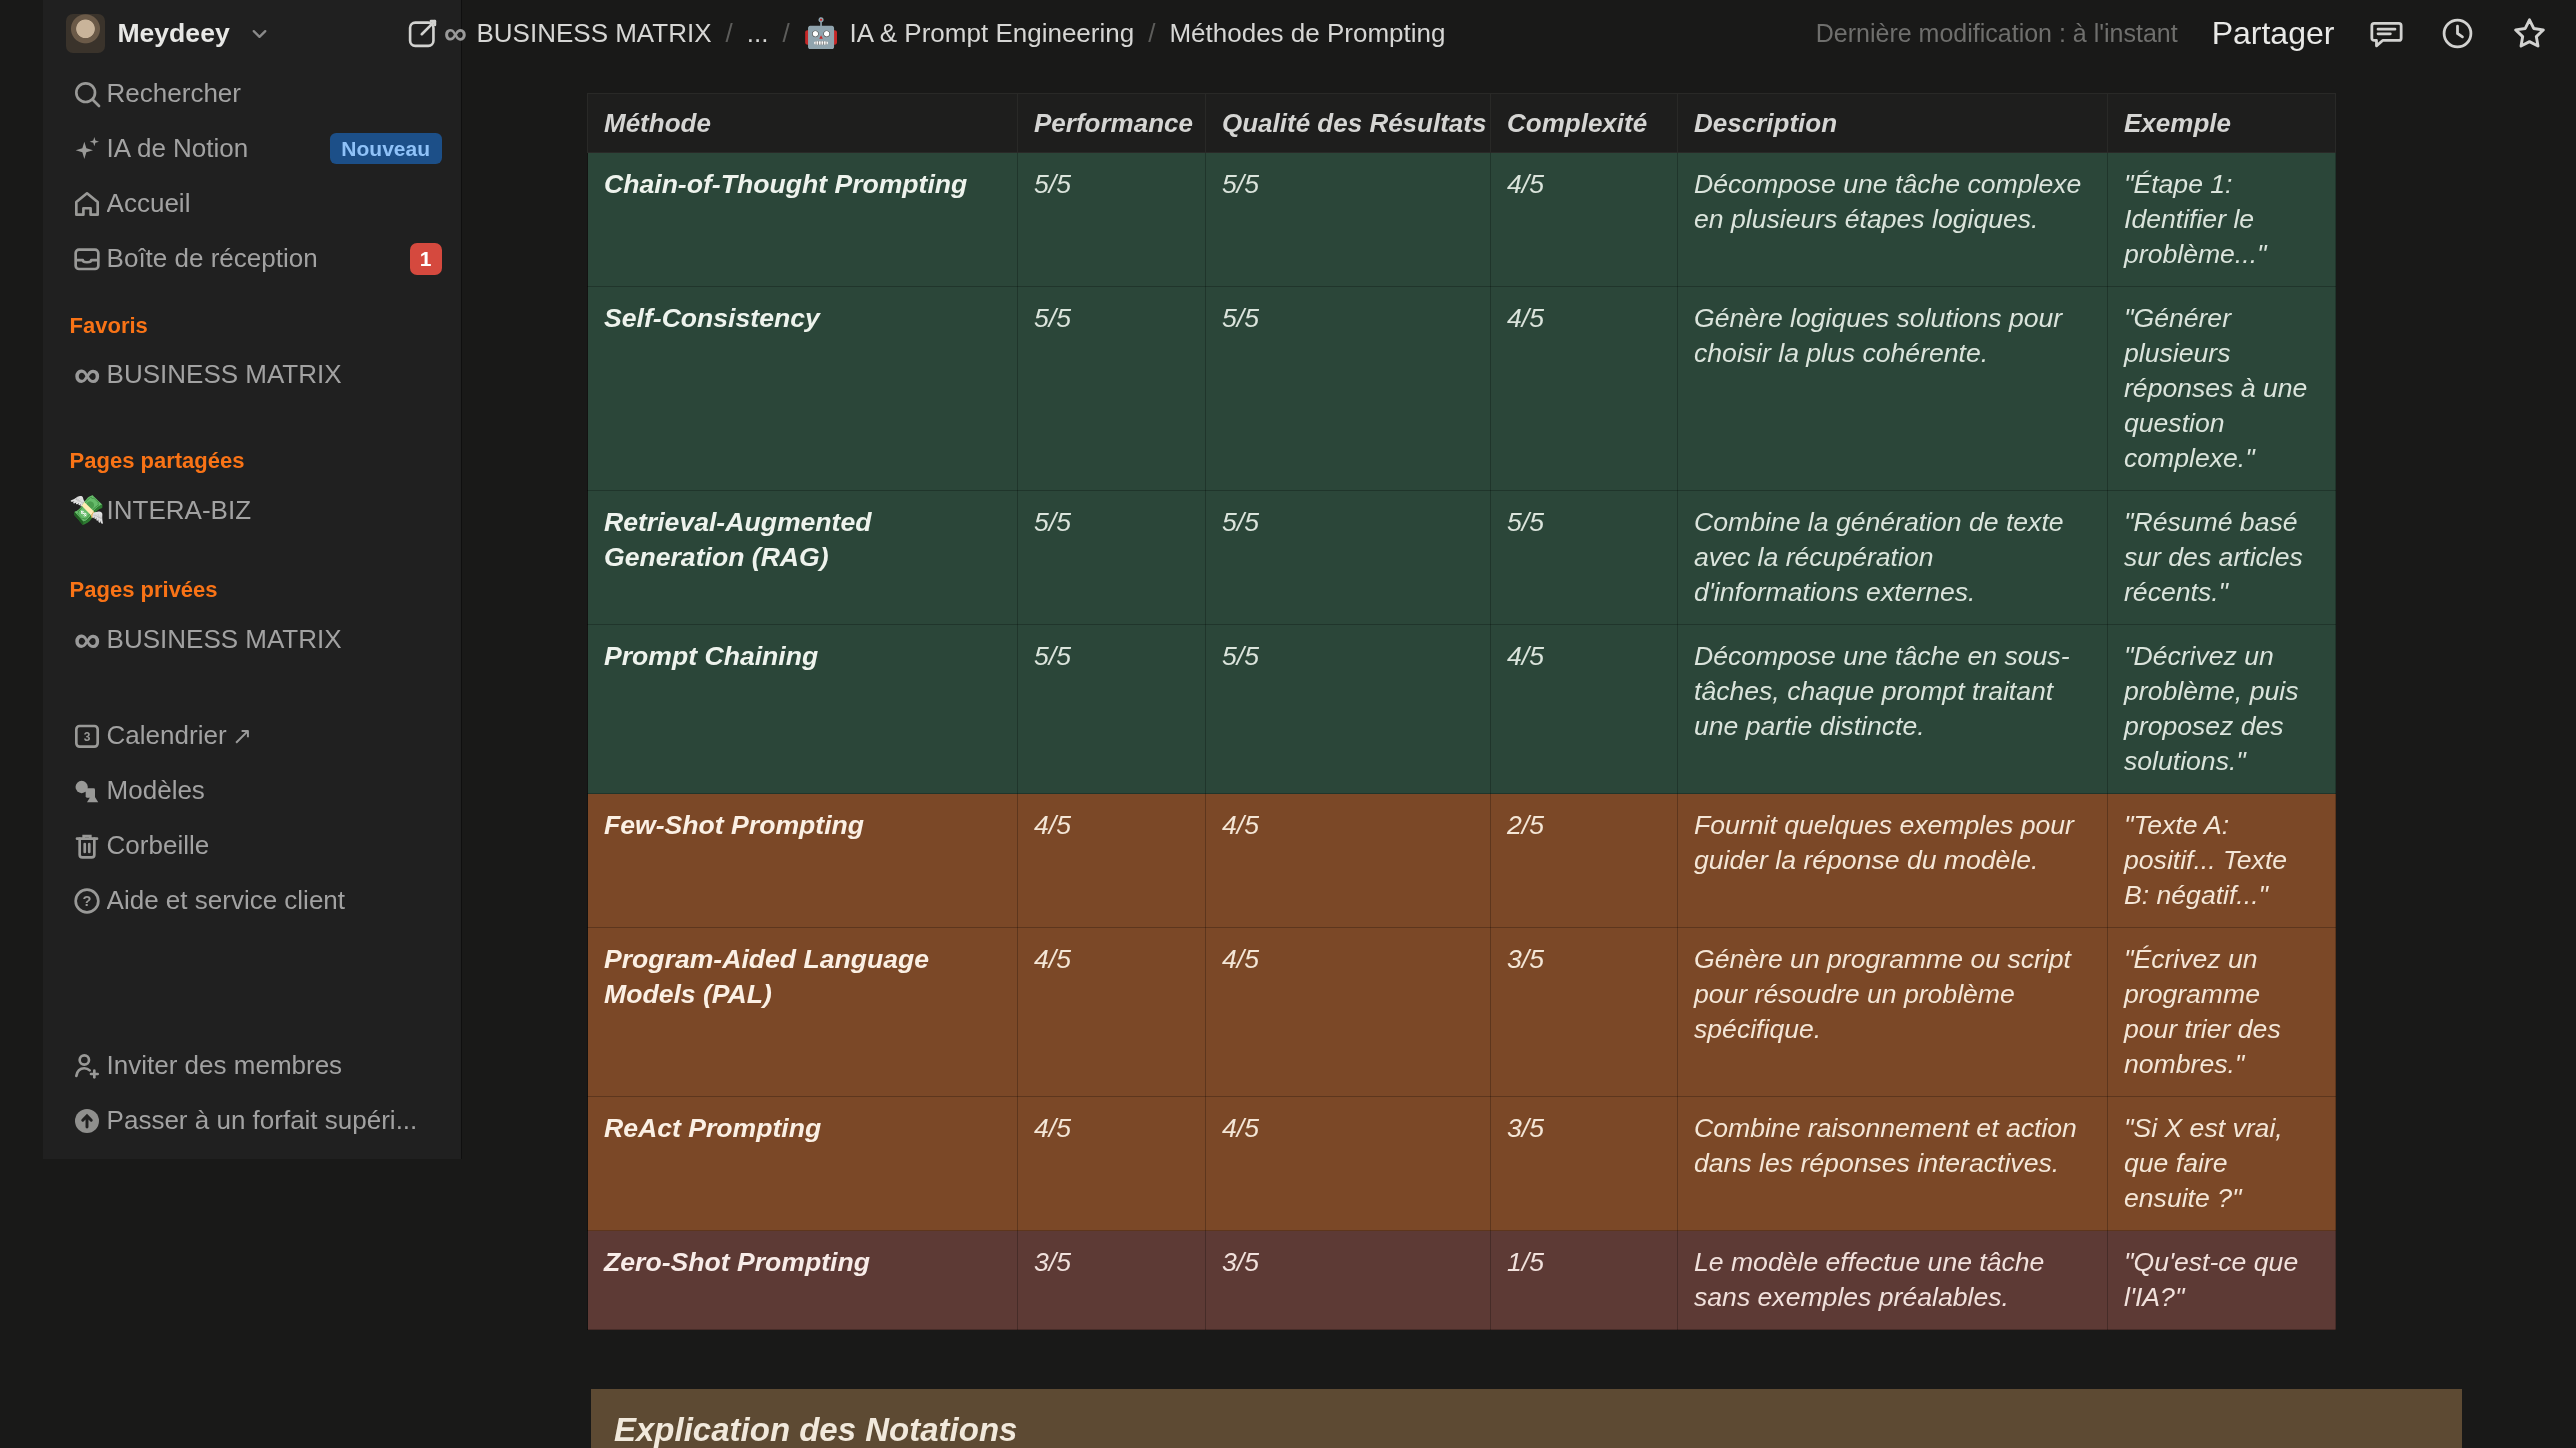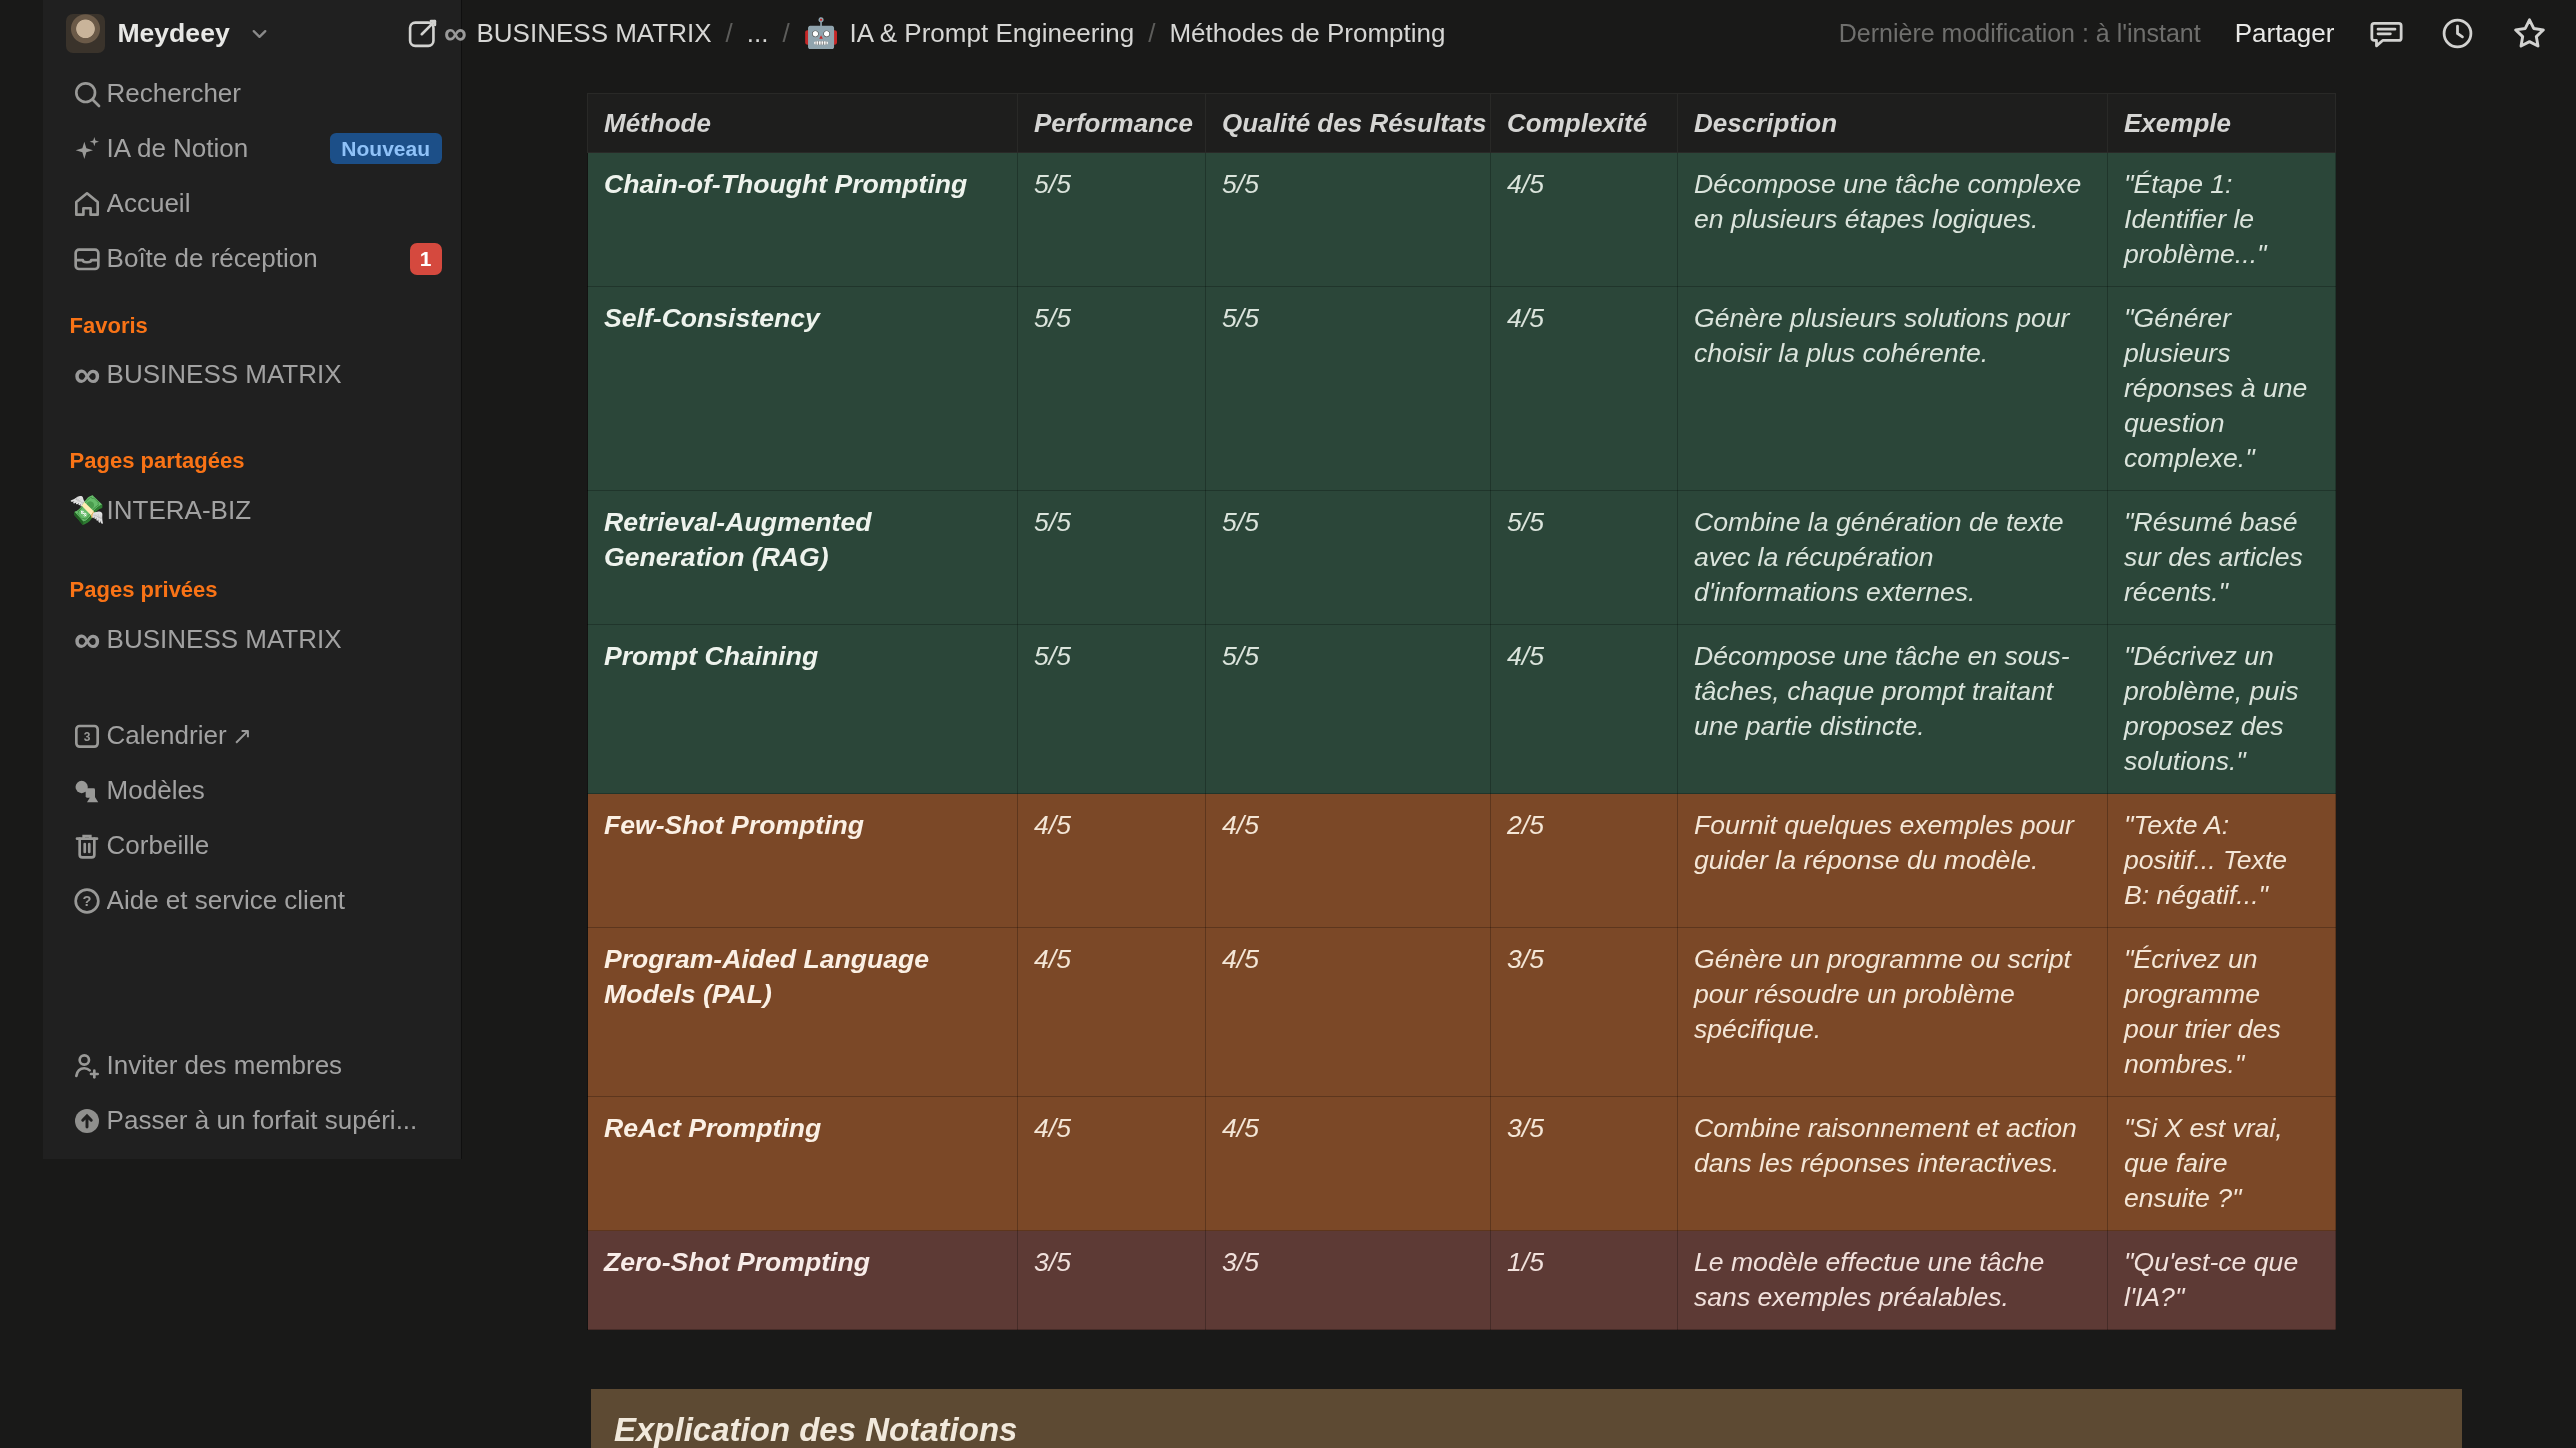--- a/index.html
+++ b/index.html
@@ -32,21 +32,21 @@
   .side-footer { position:absolute; left:0; right:0; bottom:10.6px; }
 
   
   .topbar { position:absolute; left:420px; top:0; right:0; height:66px;
             display:flex; align-items:center; padding:0 26.6px 0 24px; }
   .crumbs { display:flex; align-items:center; gap:14px; font-size:26px; color:#d6d6d4; }
   .crumb { display:flex; align-items:center; gap:9.7px; cursor:pointer; white-space:nowrap; }
   .crumb-sep { color:#5d5d5b; }
   .top-right { margin-left:auto; display:flex; align-items:center; gap:34px; }
   .lastmod { color:#6f6f6d; font-size:25px; }
-  .share { color:#e9e9e7; font-size:26px; cursor:pointer; }
+  .share { color:#e9e9e7; font-size:32px; cursor:pointer; }
   .tb-icon { display:inline-flex; cursor:pointer; }
 
   
   .content { position:absolute; left:420px; top:66px; right:0; bottom:0;font-style:italic; }
   table.matrix { position:absolute; left:167px; top:27.4px; width:1747px;
                  border-collapse:collapse; table-layout:fixed;
                  border:1.8px solid #32322f; }
   thead tr { height:59px; background:#1e1e1d; }
   th { text-align:left; vertical-align:middle; padding:0 16px; font-size:26px; font-weight:600;
        color:#d5d5d3; border:0.9px solid #292927; white-space:nowrap; overflow:hidden; }
@@ -283,21 +283,21 @@
     <td>5/5</td>
     <td>4/5</td>
     <td>Décompose une tâche complexe en plusieurs étapes logiques.</td>
     <td>"Étape 1: Identifier le problème..."</td>
   </tr>
         <tr class="tone-green">
     <td class="c-method">Self-Consistency</td>
     <td>5/5</td>
     <td>5/5</td>
     <td>4/5</td>
-    <td>Génère plusieurs solutions pour choisir la plus cohérente.</td>
+    <td>Génère logiques solutions pour choisir la plus cohérente.</td>
     <td>"Générer plusieurs réponses à une question complexe."</td>
   </tr>
         <tr class="tone-green">
     <td class="c-method">Retrieval-Augmented Generation (RAG)</td>
     <td>5/5</td>
     <td>5/5</td>
     <td>5/5</td>
     <td>Combine la génération de texte avec la récupération d'informations externes.</td>
     <td>"Résumé basé sur des articles récents."</td>
   </tr>

